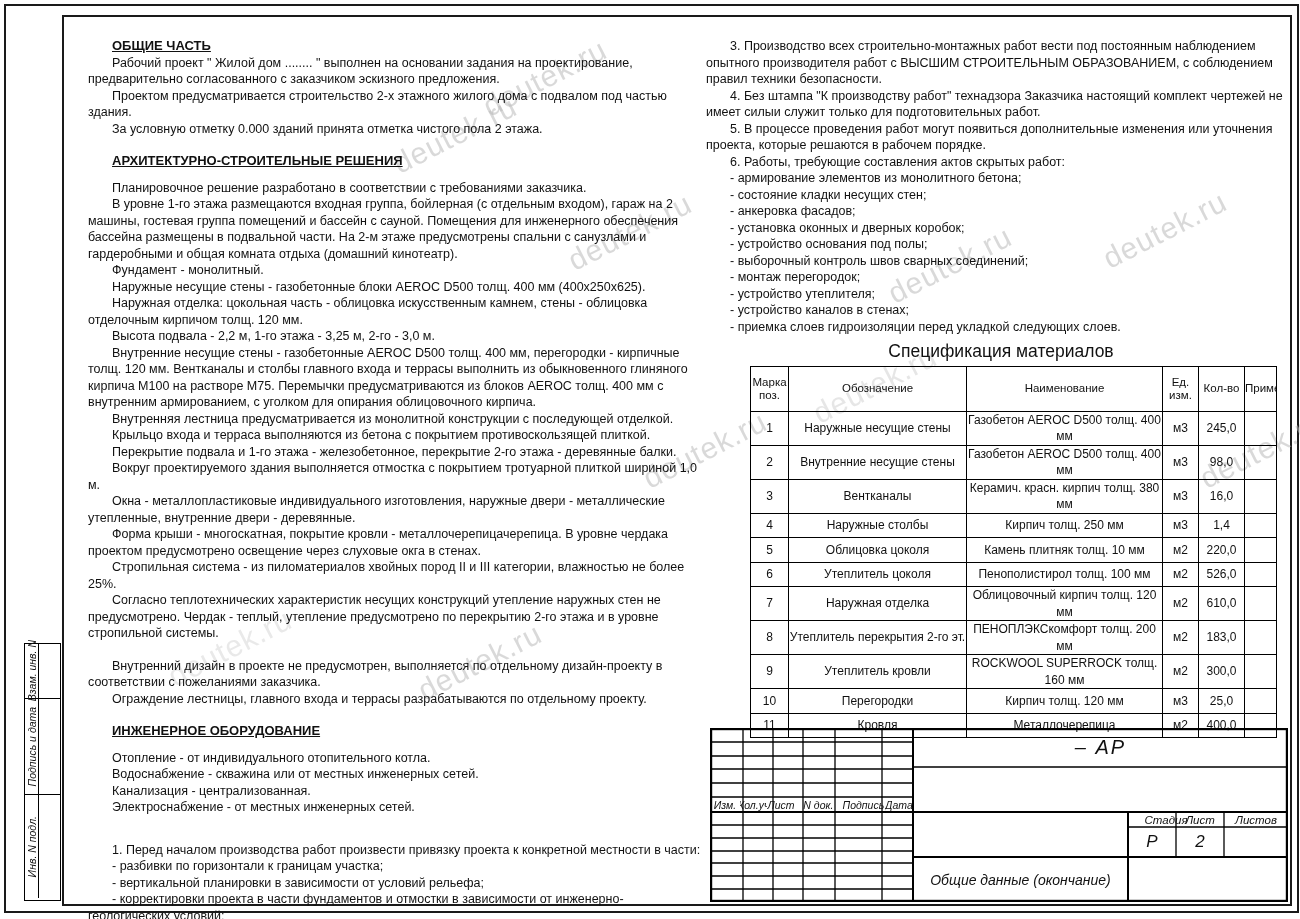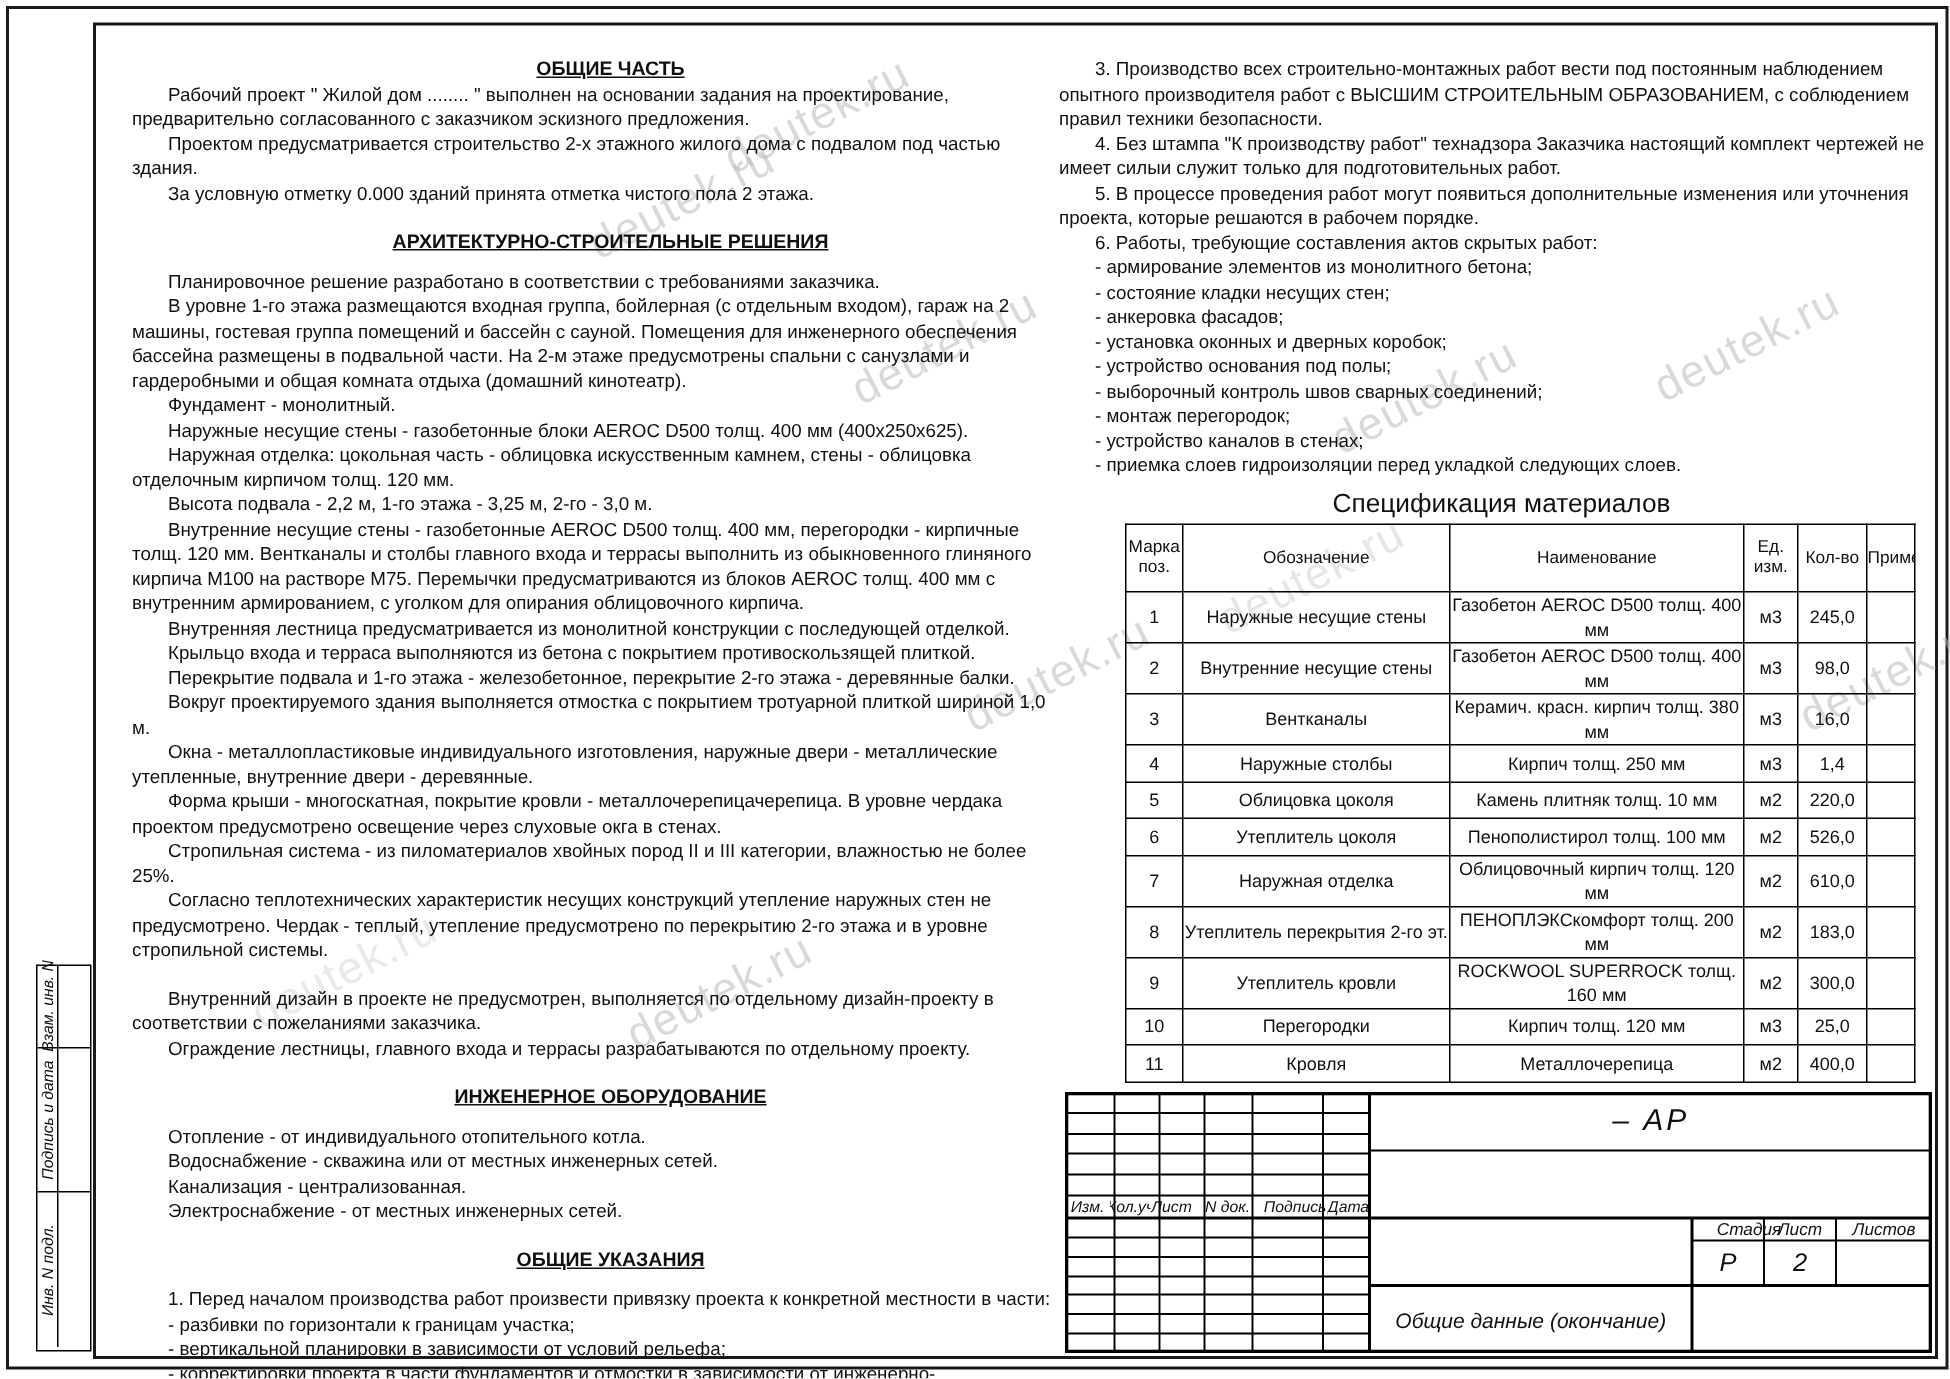--- a/index.html
+++ b/index.html
@@ -4,21 +4,21 @@
 <style>
   html,body{margin:0;padding:0;background:#fff;}
   .sheet{position:relative;width:1300px;height:919px;background:#fff;overflow:hidden;
          font-family:"Liberation Sans","DejaVu Sans",sans-serif;color:#111;}
   .outer-border{position:absolute;left:4px;top:4px;width:1291px;height:905px;border:2px solid #1a1a1a;}
   .inner-frame{position:absolute;left:62px;top:15px;width:1226px;height:887px;border:2px solid #1a1a1a;}
   .col{position:absolute;font-size:12.5px;line-height:16.5px;}
   .col-left{left:88px;top:38px;width:614px;}
   .col-right{left:706px;top:38px;width:578px;}
   .p{margin:0;text-indent:24px;}
-  .h{margin:0;text-indent:24px;font-weight:bold;font-size:13px;text-decoration:underline;text-align:center;}
+  .h{margin:0;text-indent:24px;font-weight:bold;font-size:13px;text-decoration:underline;}
   .sp10{height:10px;}
   .sp16{height:16px;}
   .spec-title{margin:8px 0 6px 32px;width:526px;text-align:center;font-size:17.5px;text-indent:0;}
   table.spec{margin-left:44px;width:526px;border-collapse:collapse;table-layout:fixed;}
   table.spec td,table.spec th{border:1.4px solid #000;padding:0;overflow:hidden;}
   table.spec th{font-weight:normal;font-size:11.5px;text-align:center;height:44px;line-height:13px;}
   table.spec td{height:23.5px;text-align:center;font-size:12px;}
   td.cell-desc{text-align:left;padding-left:7px;font-size:11.5px;}
   td.cell-qty{font-size:14px;}
   td.cell-pos{font-size:12.5px;}
@@ -89,41 +89,41 @@
     <div class="p">Внутренний дизайн  в проекте не предусмотрен, выполняется по отдельному дизайн-проекту в соответствии с пожеланиями заказчика.</div>
     <div class="p">Ограждение лестницы, главного входа и террасы разрабатываются по отдельному проекту.</div>
     <div class="sp16"></div>
     <div class="h">ИНЖЕНЕРНОЕ ОБОРУДОВАНИЕ</div>
     <div class="sp10"></div>
     <div class="p">Отопление - от индивидуального отопительного котла.</div>
     <div class="p">Водоснабжение - скважина или от местных инженерных сетей.</div>
     <div class="p">Канализация - централизованная.</div>
     <div class="p">Электроснабжение - от местных инженерных сетей.</div>
     <div class="sp16"></div>
-    <div class="h">ОБЩИЕ УКАЗАНИЯ</div>
     <div class="sp10"></div>
     <div class="p">1. Перед началом производства работ произвести привязку проекта к конкретной местности в части:</div>
     <div class="p">- разбивки по горизонтали к границам участка;</div>
     <div class="p">- вертикальной планировки в зависимости от условий рельефа;</div>
     <div class="p">- корректировки проекта в части фундаментов и отмостки в зависимости от инженерно-геологических условий;</div>
 
   </div>
 
   <div class="col col-right">
     <div class="p">3. Производство всех строительно-монтажных работ вести под постоянным наблюдением опытного производителя работ с ВЫСШИМ СТРОИТЕЛЬНЫМ ОБРАЗОВАНИЕМ, с  соблюдением правил техники безопасности.</div>
     <div class="p">4. Без штампа "К производству работ" технадзора Заказчика настоящий комплект чертежей не имеет силыи служит только для подготовительных работ.</div>
     <div class="p">5. В процессе проведения работ могут появиться дополнительные изменения или уточнения проекта, которые решаются в рабочем порядке.</div>
     <div class="p">6. Работы, требующие составления актов скрытых работ:</div>
     <div class="p">- армирование элементов из монолитного бетона;</div>
     <div class="p">- состояние кладки несущих стен;</div>
     <div class="p">- анкеровка фасадов;</div>
     <div class="p">- установка оконных и дверных коробок;</div>
     <div class="p">- устройство основания под полы;</div>
     <div class="p">- выборочный контроль швов сварных соединений;</div>
     <div class="p">- монтаж перегородок;</div>
+    <div class="p">- устройство утеплителя;</div>
     <div class="p">- устройство каналов в стенах;</div>
     <div class="p">- приемка слоев гидроизоляции перед укладкой следующих слоев.</div>
 
     <div class="spec-title">Спецификация материалов</div>
 
     <table class="spec">
       <colgroup>
         <col style="width:38px">
           <col style="width:178px">
           <col style="width:196px">

